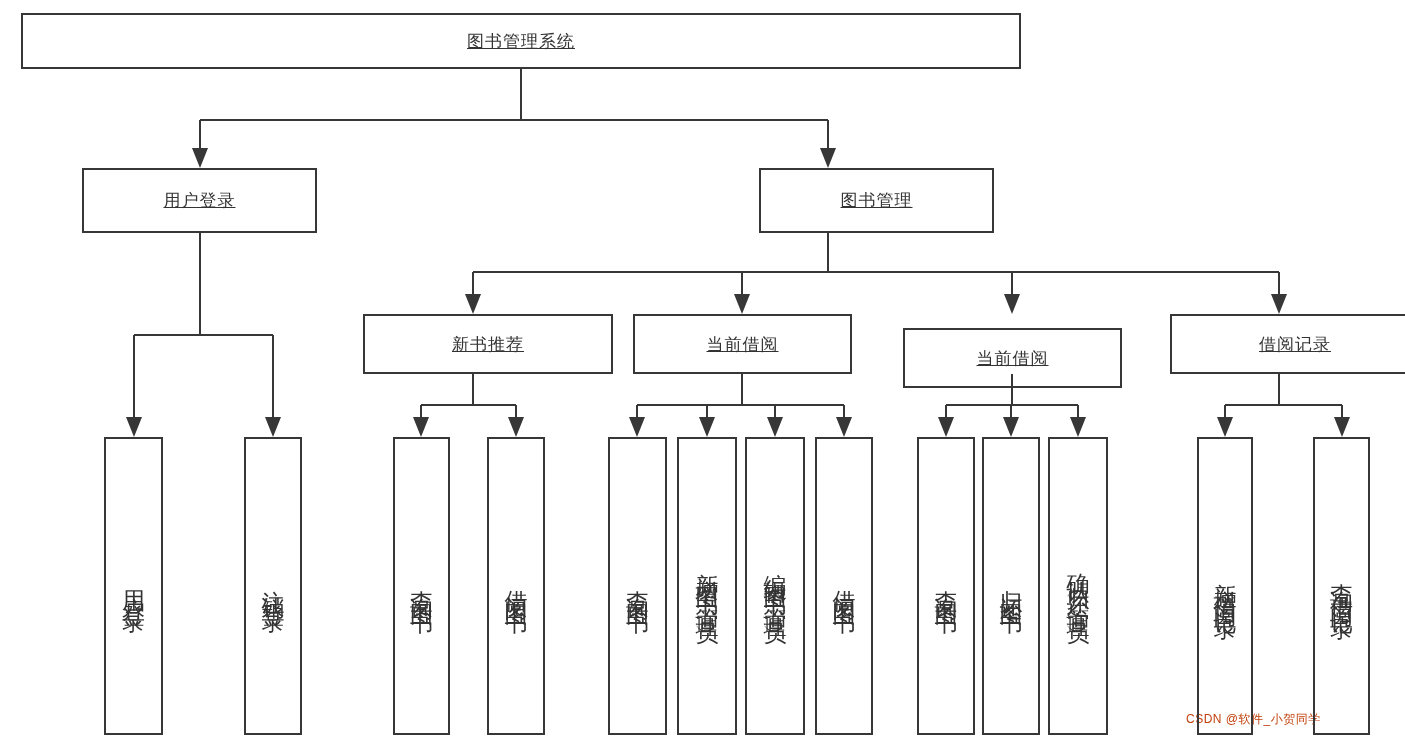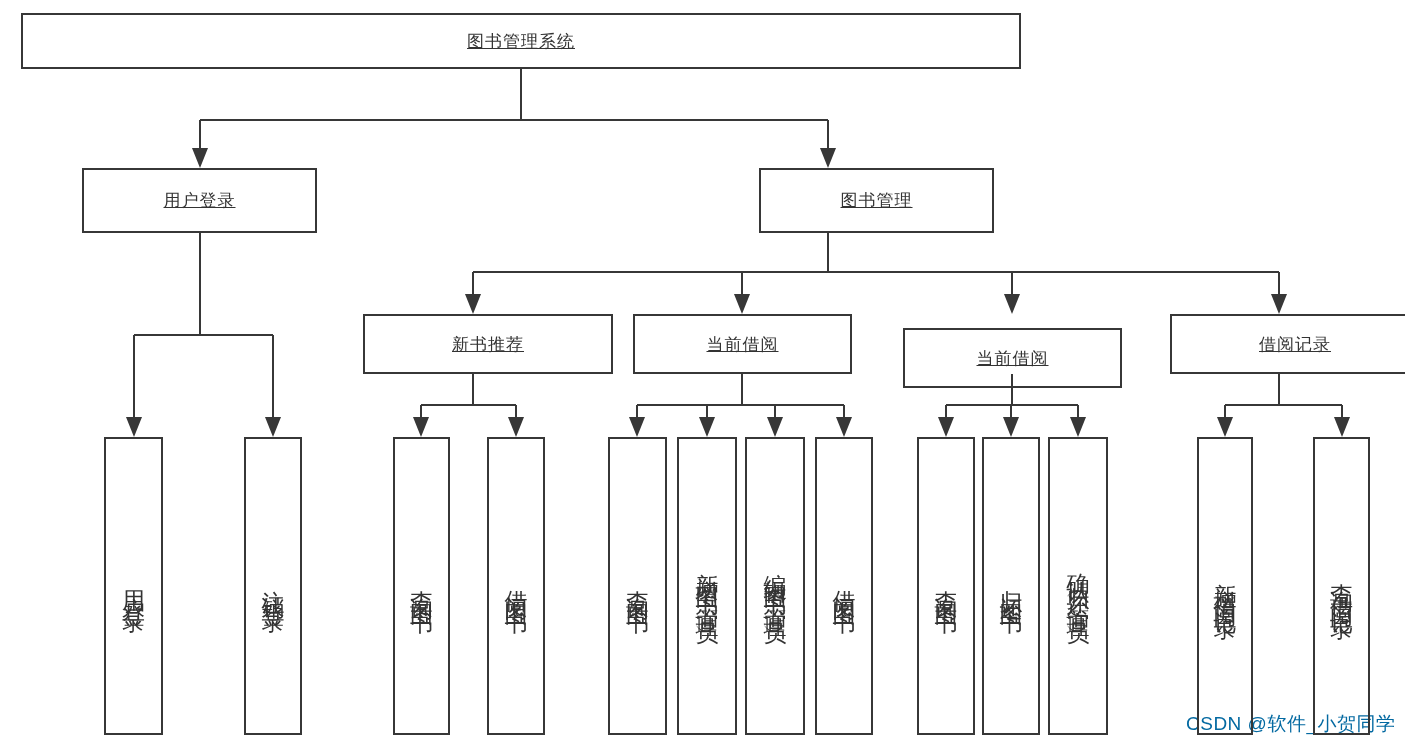--- a/index.html
+++ b/index.html
@@ -39,22 +39,22 @@
     text-orientation: mixed;
     font-size: 23px;
     letter-spacing: 7px;
     line-height: 1;
   }
   .watermark {
     position: absolute;
     left: 1186px;
     top: 711px;
     z-index: 2;
-    color: #0369a1;
-    font-size: 19px;
+    color: #c2410c;
+    font-size: 12px;
     letter-spacing: 0.5px;
     white-space: nowrap;
   }
 </style>
 </head>
 <body>
 
 <div class="canvas">
 
   <svg class="connectors" viewBox="0 0 1405 747" xmlns="http://www.w3.org/2000/svg">

